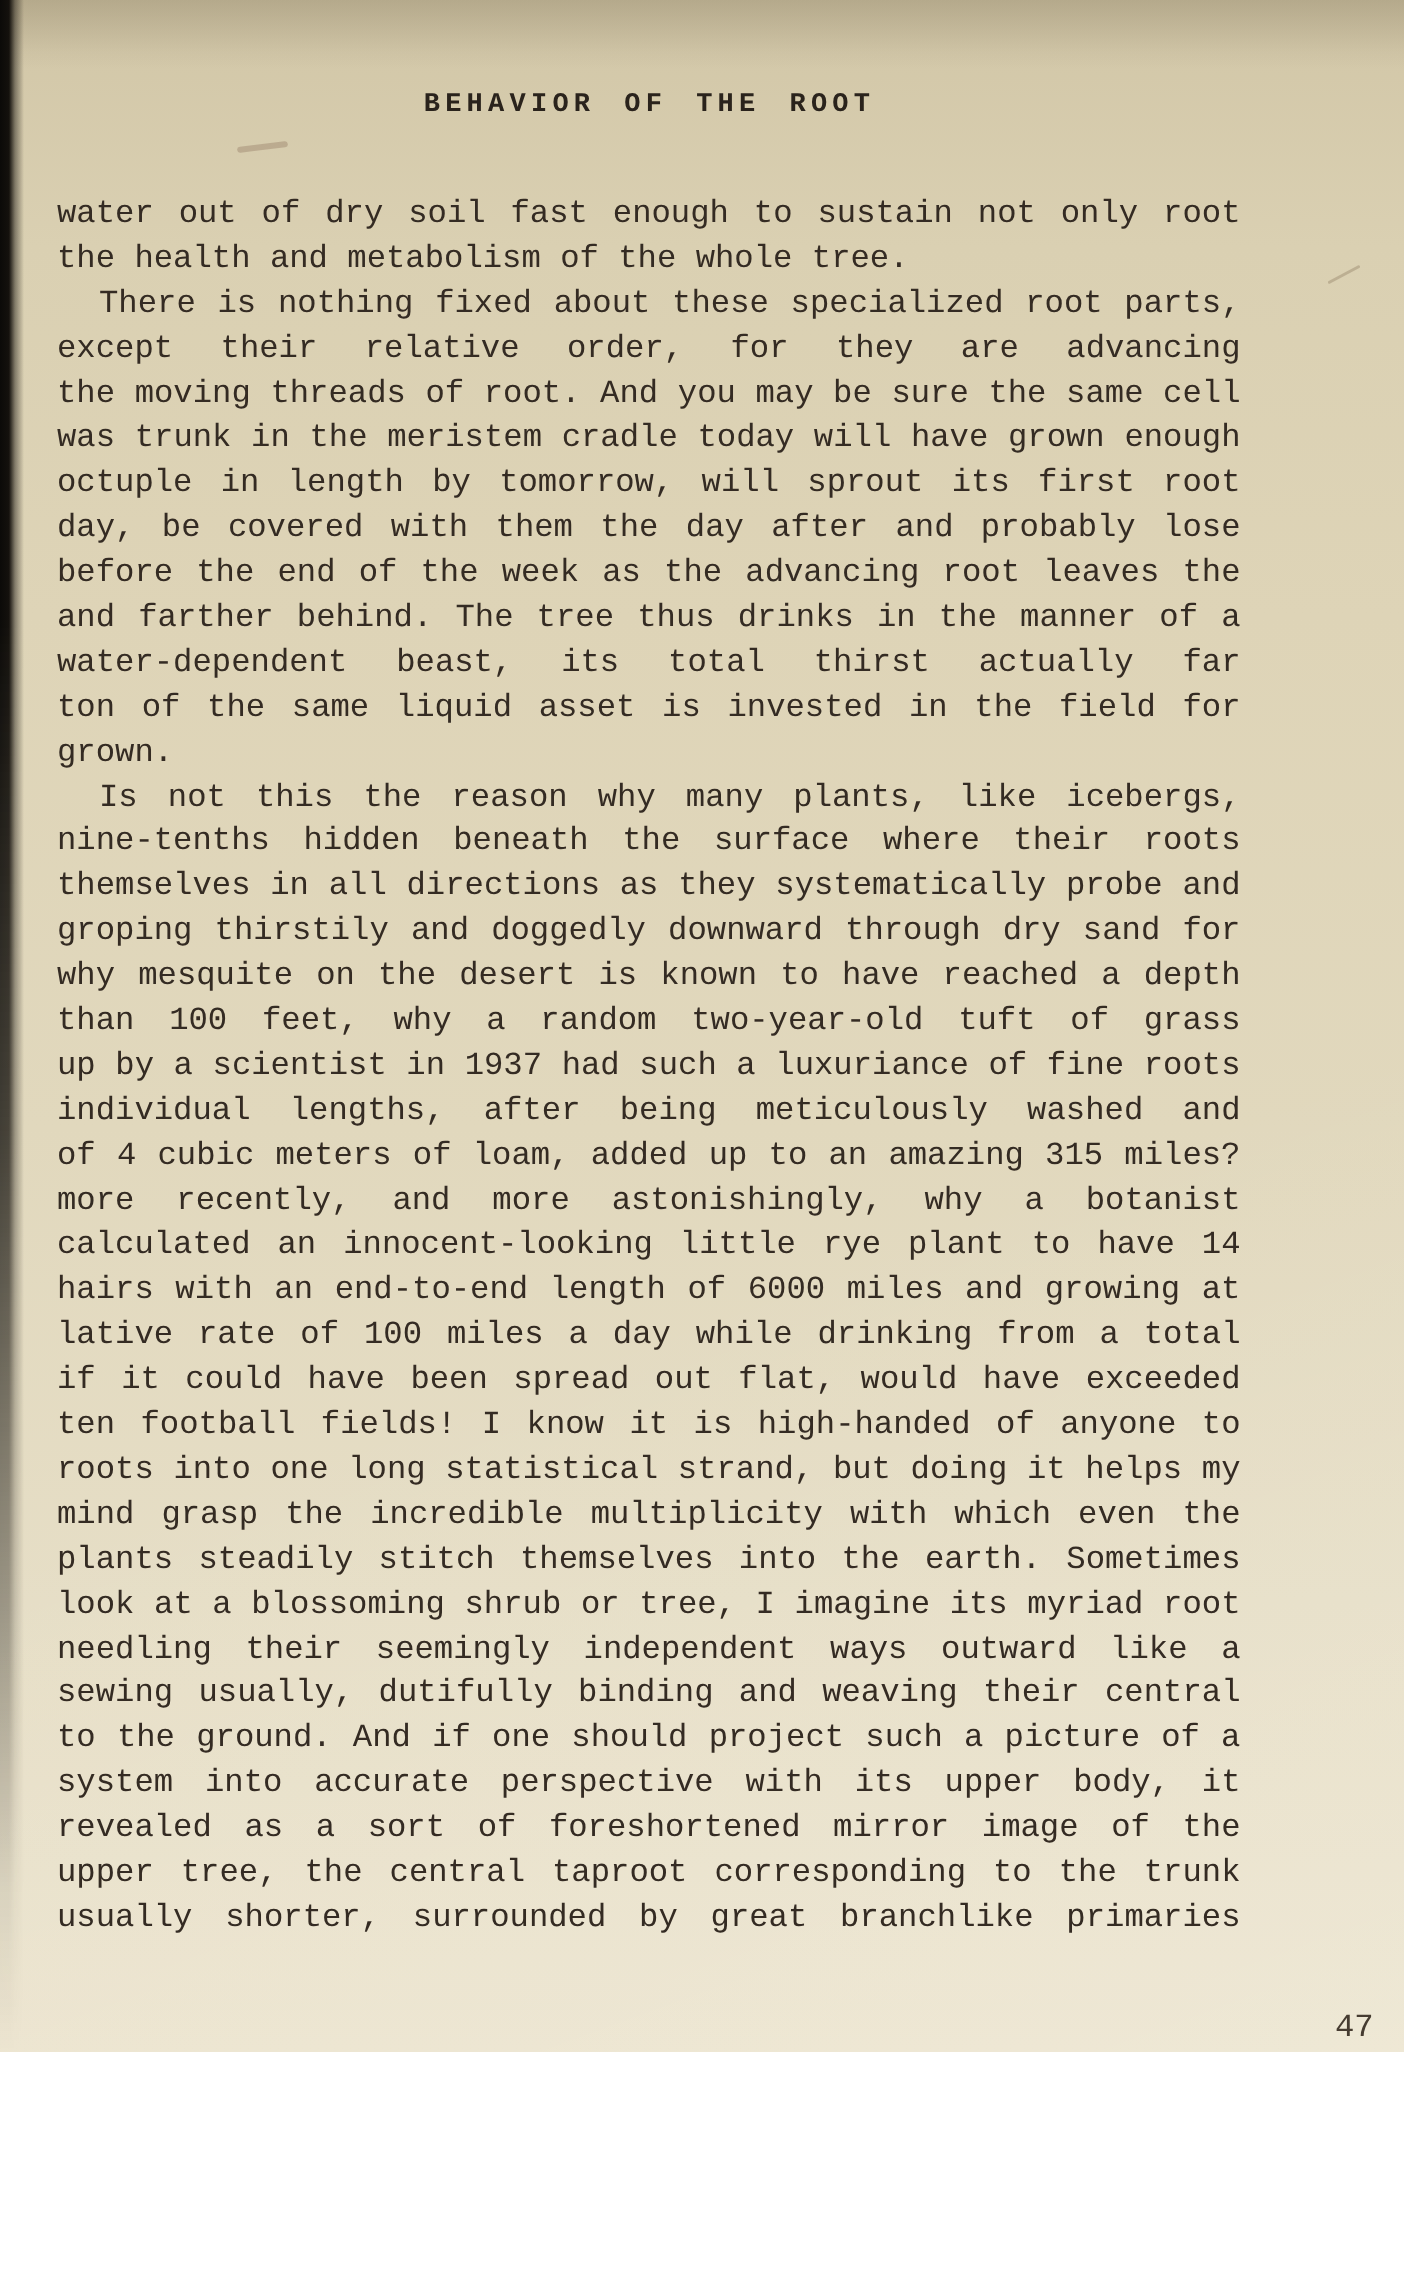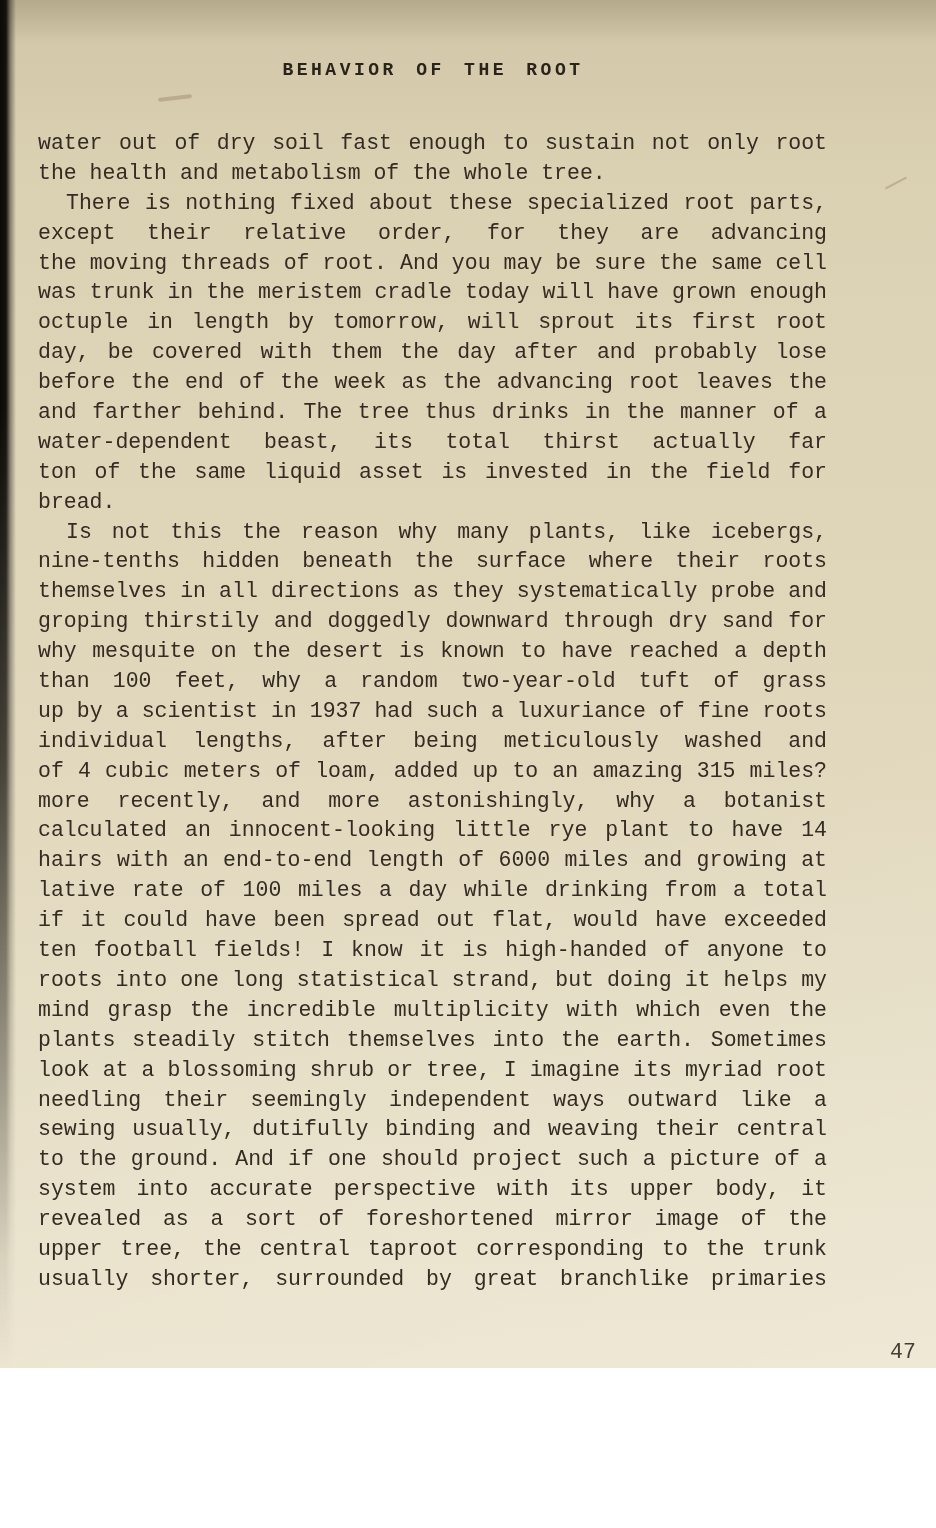--- a/index.html
+++ b/index.html
@@ -75,21 +75,21 @@
       <div class="line indent">There is nothing fixed about these specialized root parts, mind you,</div>
       <div class="line">except their relative order, for they are advancing continuously with</div>
       <div class="line">the moving threads of root. And you may be sure the same cell that</div>
       <div class="line">was trunk in the meristem cradle today will have grown enough to</div>
       <div class="line">octuple in length by tomorrow, will sprout its first root hairs the next</div>
       <div class="line">day, be covered with them the day after and probably lose them again</div>
       <div class="line">before the end of the week as the advancing root leaves the cell farther</div>
       <div class="line">and farther behind. The tree thus drinks in the manner of a very</div>
       <div class="line">water-dependent beast, its total thirst actually far exceeding that of</div>
       <div class="line">ton of the same liquid asset is invested in the field for each loaf of</div>
-      <div class="line short">bread.</div>
+      <div class="line short">grown.</div>
       <div class="line indent">Is not this the reason why many plants, like icebergs, remain about</div>
       <div class="line">nine-tenths hidden beneath the surface where their roots distribute</div>
       <div class="line">themselves in all directions as they systematically probe and search</div>
       <div class="line">groping thirstily and doggedly downward through dry sand for 31 feet,</div>
       <div class="line">why mesquite on the desert is known to have reached a depth of more</div>
       <div class="line">than 100 feet, why a random two-year-old tuft of grass carefully dug</div>
       <div class="line">up by a scientist in 1937 had such a luxuriance of fine roots that their</div>
       <div class="line">individual lengths, after being meticulously washed and separated out</div>
       <div class="line">of 4 cubic meters of loam, added up to an amazing 315 miles? And</div>
       <div class="line">more recently, and more astonishingly, why a botanist measured and</div>

